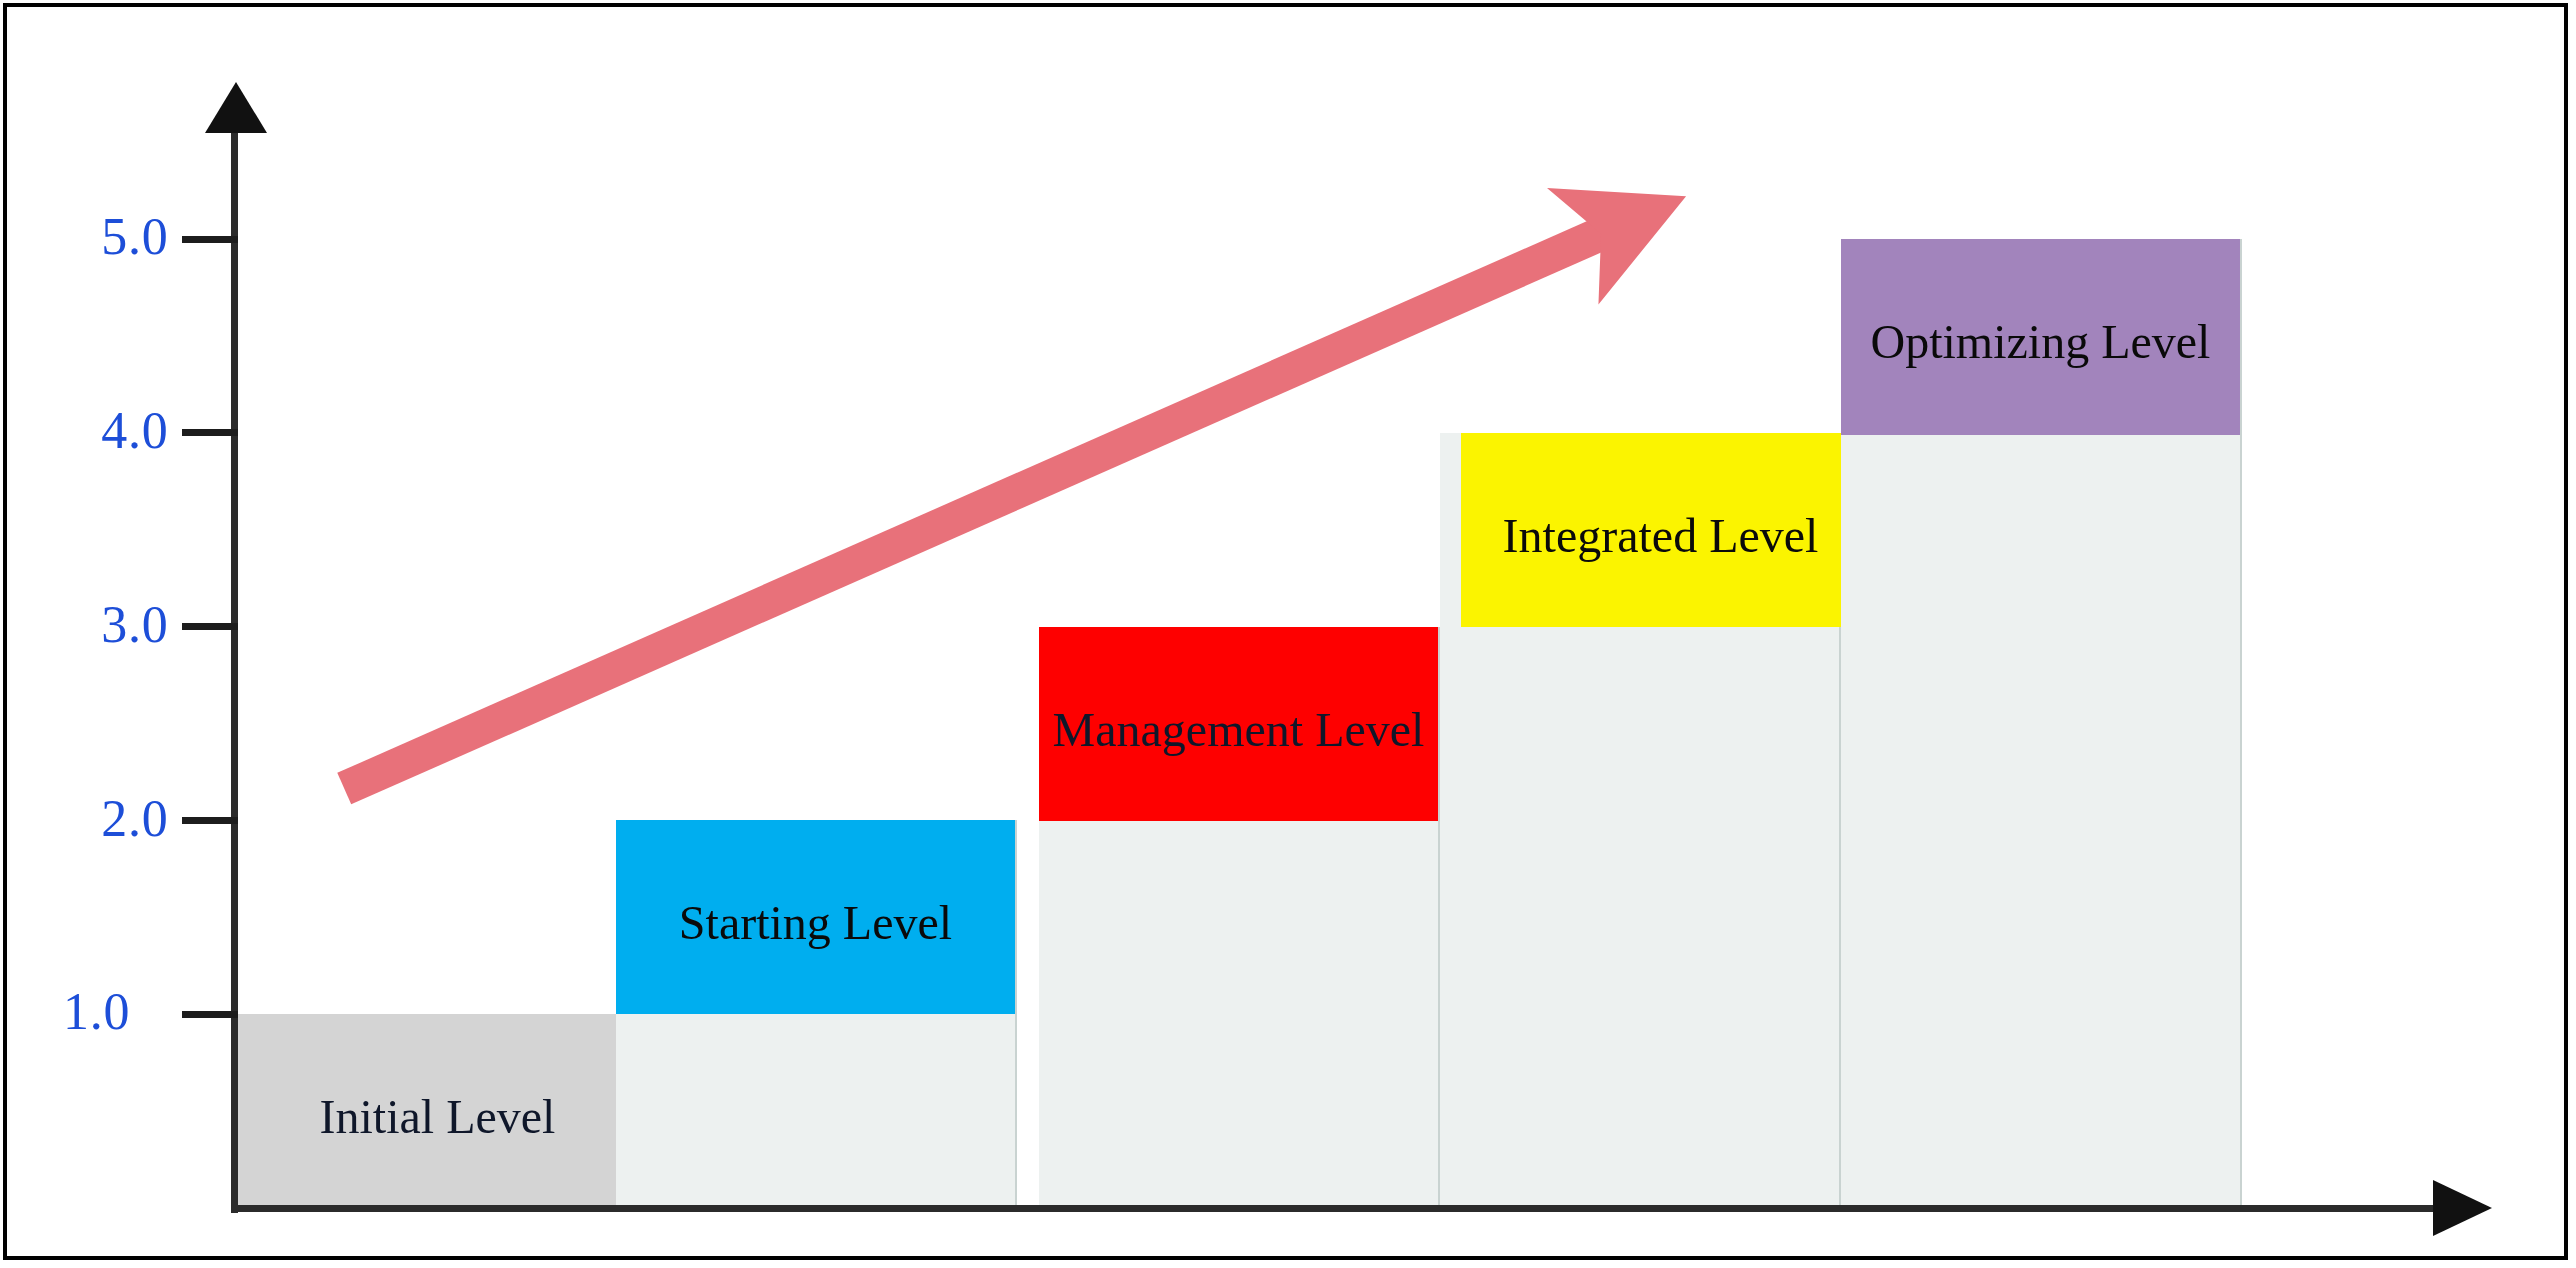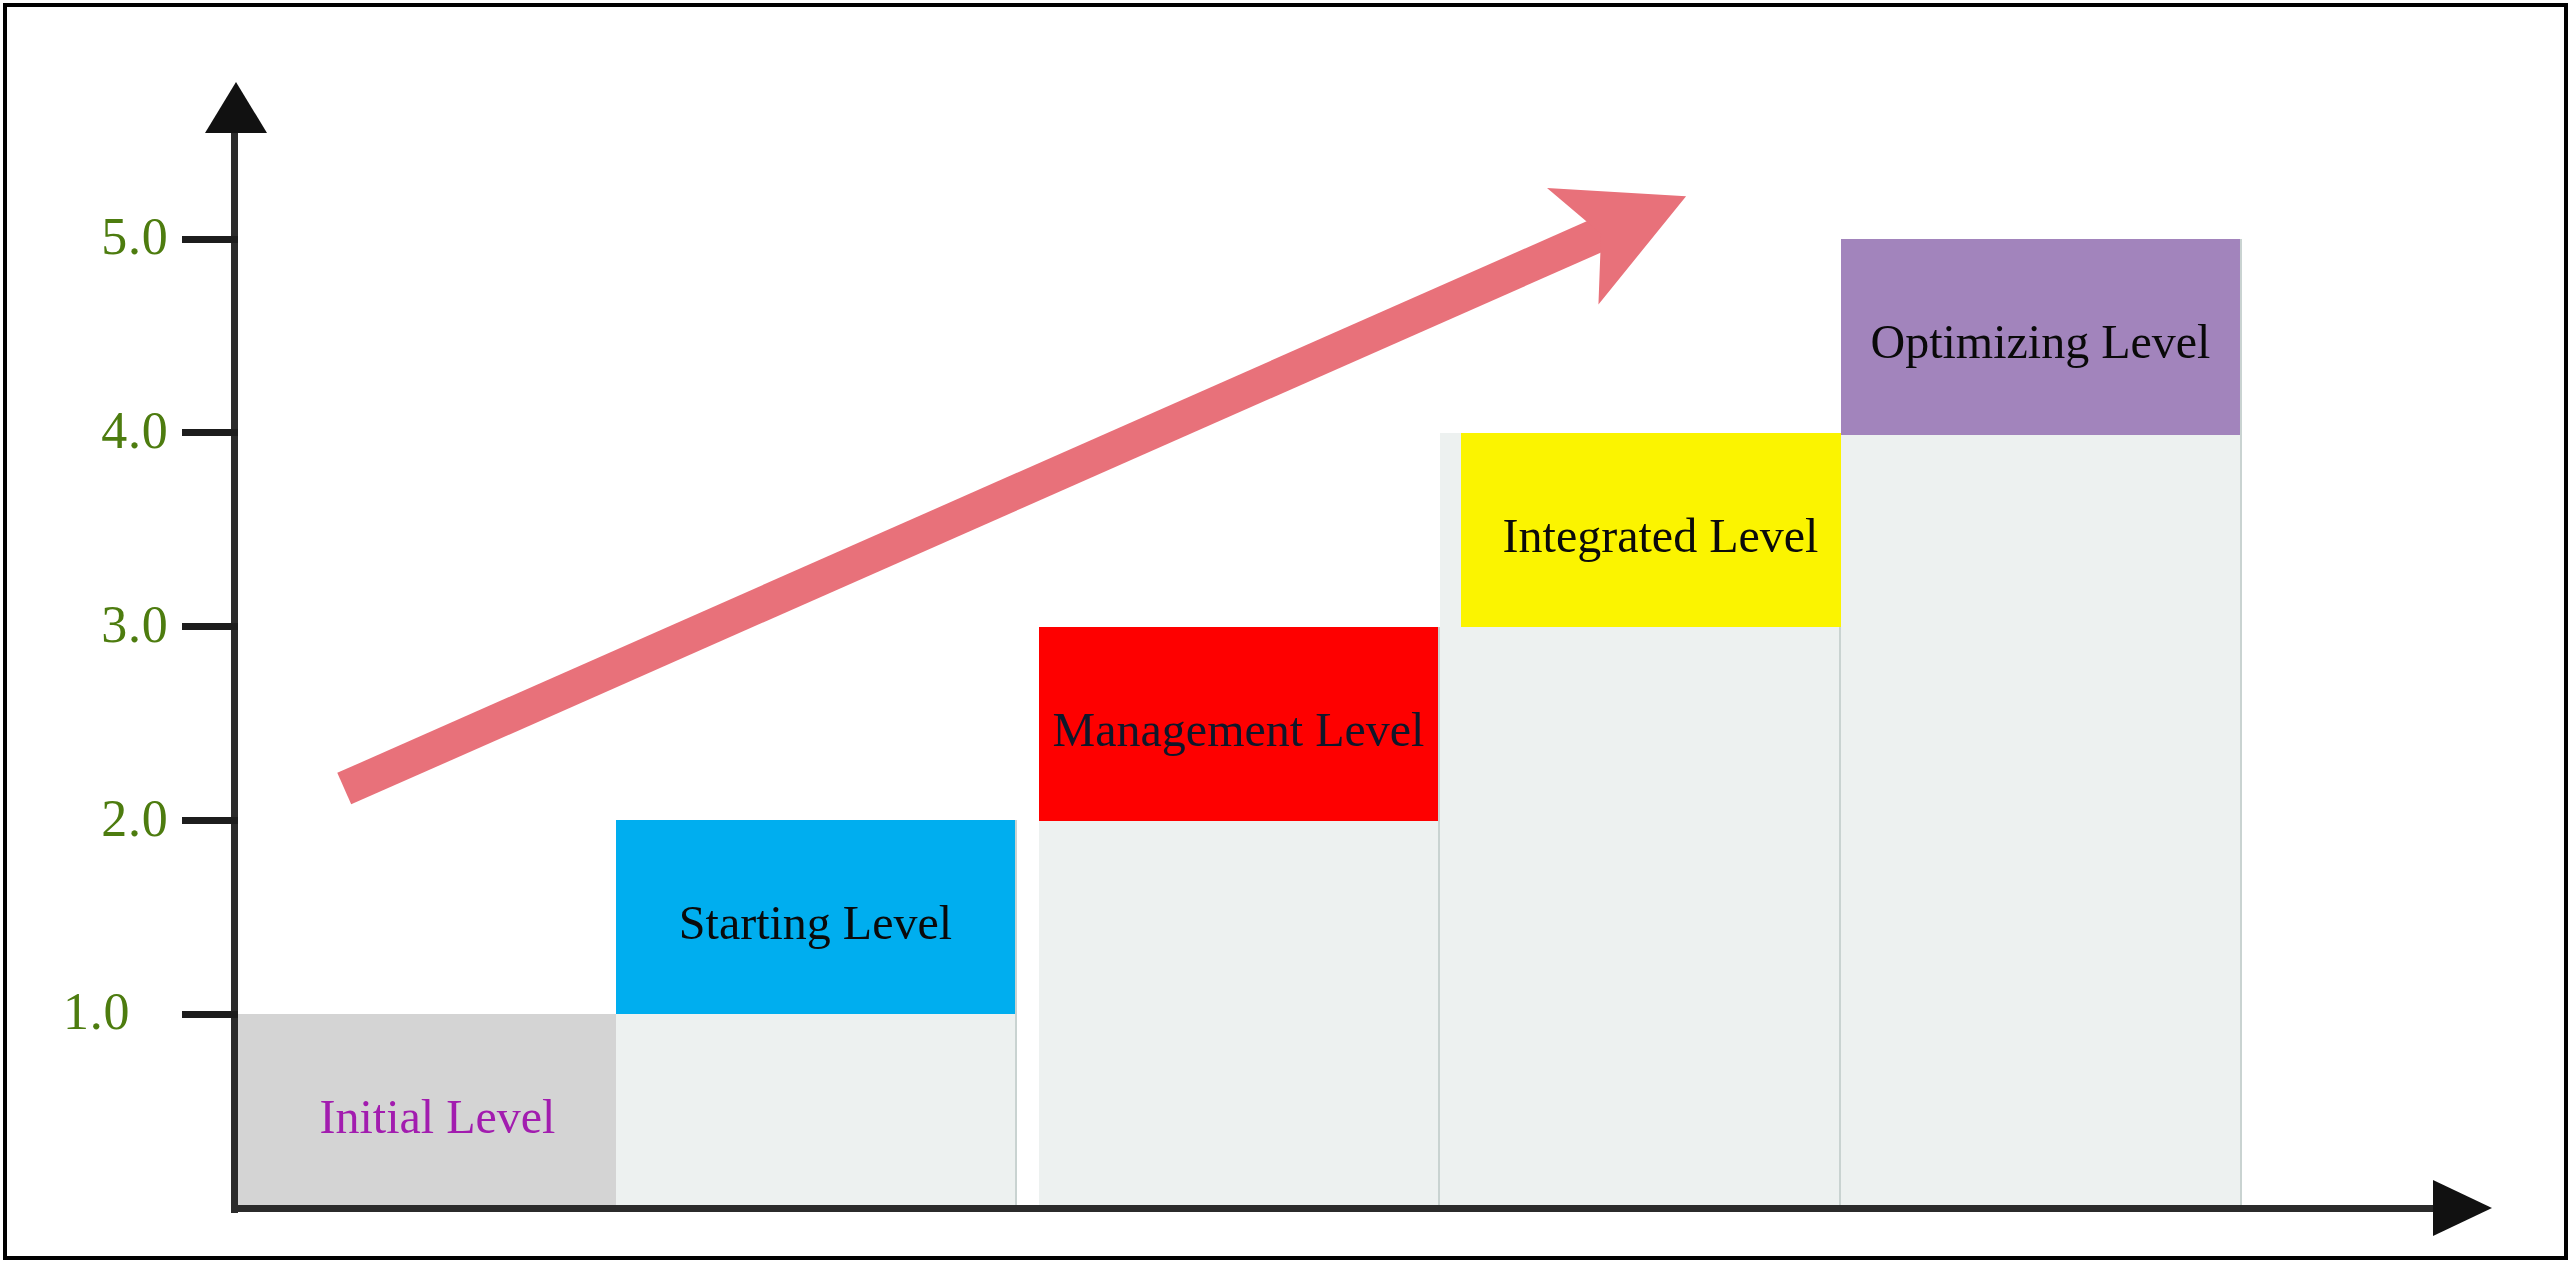--- a/index.html
+++ b/index.html
@@ -89,21 +89,21 @@
     background: #1d1d1d;
   }
 
   .tick-label {
     position: absolute;
     left: 24.6px;
     width: 144px;
     text-align: right;
     font-size: 52px;
     line-height: 52px;
-    color: #4d7c0f;
+    color: #1d4ed8;
     letter-spacing: 0.8px;
   }
 
   
   .column {
     position: absolute;
     bottom: 61px;
     background: #edf1f0;
     border-right: 2.5px solid #c9d3d1;
     box-sizing: border-box;
@@ -146,21 +146,21 @@
 <body>
 
 <div id="page">
   <div id="frame"></div>
 
   <div id="plot">
 
     <div id="columns">
         <div class="column first" style="left: 238px; width: 401px; top: 1014px; height: 194px; bottom: auto; background: rgb(212, 212, 212);">
           <div class="cap" style="top: 0px; height: 194px; background: rgb(212, 212, 212);">
-            <div class="cap-label" style="top: 79px; color: #a21caf;">Initial Level</div>
+            <div class="cap-label" style="top: 79px; color: #0f172a;">Initial Level</div>
           </div>
         </div>
         <div class="column" style="left: 616px; width: 401px; top: 820px; height: 388px; bottom: auto; background: rgb(237, 241, 240);">
           <div class="cap" style="top: 0px; height: 194px; background: rgb(0, 174, 239);">
             <div class="cap-label" style="top: 79px; color: rgb(10, 10, 10);">Starting Level</div>
           </div>
         </div>
         <div class="column" style="left: 1039px; width: 401px; top: 627px; height: 582px; bottom: auto; background: rgb(237, 241, 240);">
           <div class="cap" style="top: 0px; height: 194px; background: rgb(254, 0, 0);">
             <div class="cap-label" style="top: 79px; color: #0f172a;">Management Level</div>

